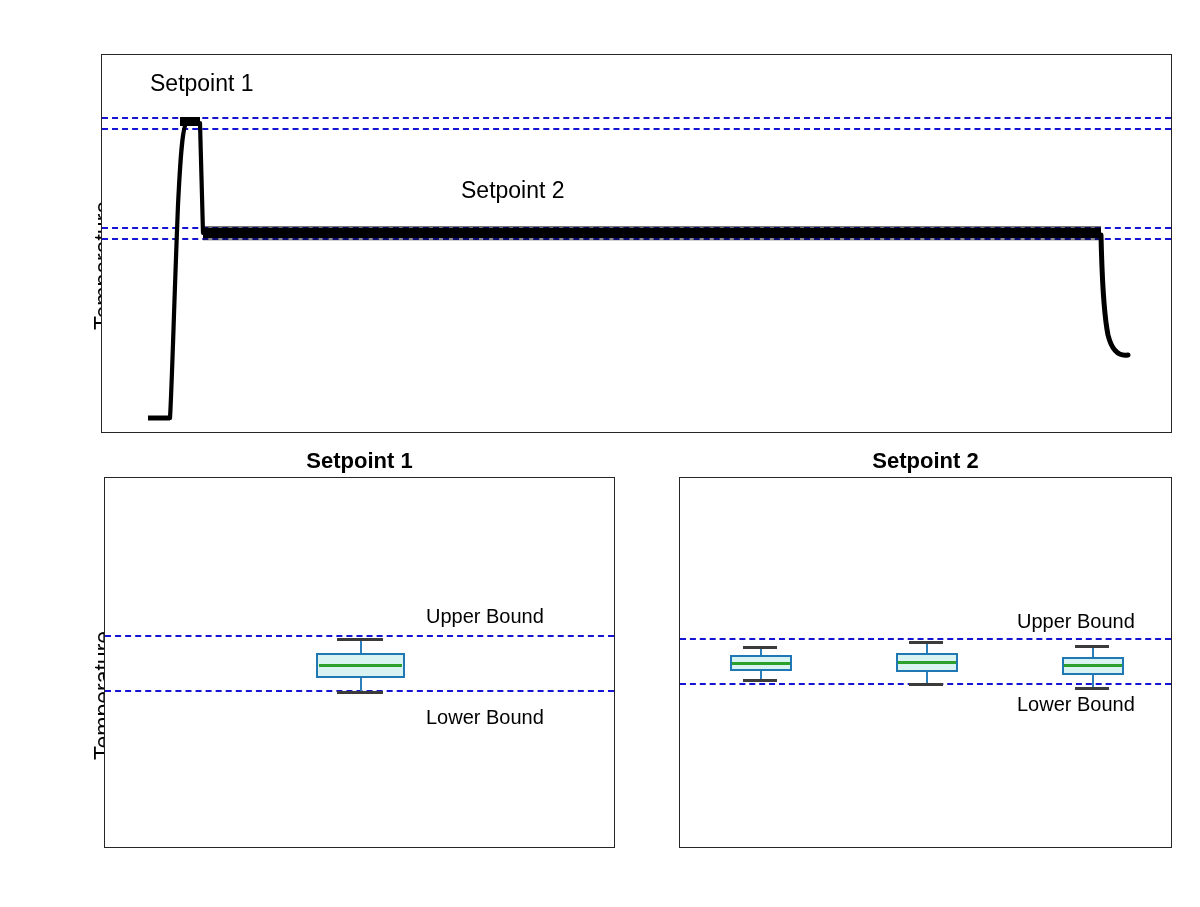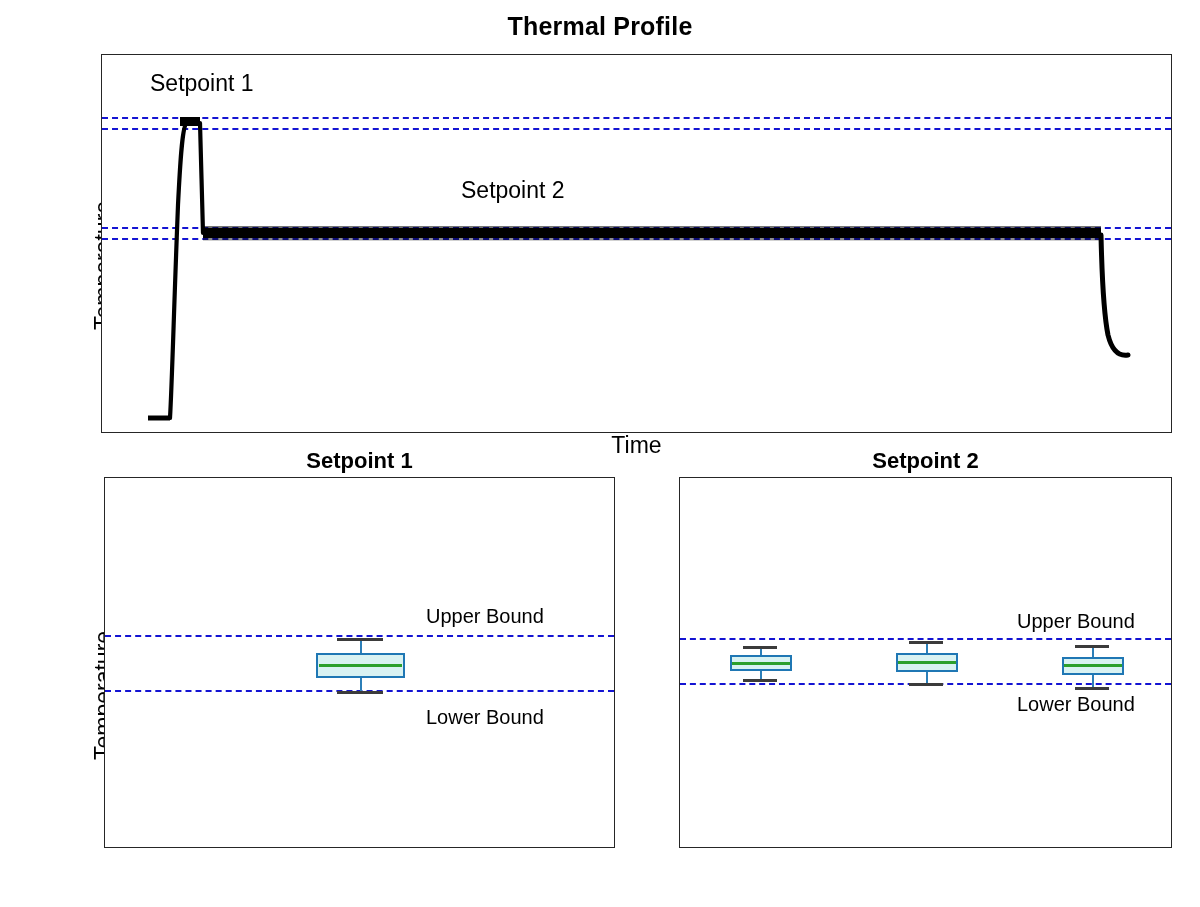--- a/index.html
+++ b/index.html
@@ -110,21 +110,20 @@
     position: absolute;
     height: 0;
     border-top: 3px solid #2ca02c;
   }
 </style>
 </head>
 <body>
 
 <div id="figure">
 
-  <div class="fig-title">Thermal Profile</div>
 
   <div class="axis-label-y" style="left: 90px; top: 330px;">Temperature</div>
 
   <div class="axes" id="main-axes" style="left: 101px; top: 54px; width: 1071px; height: 379px;">
 
     <div class="bound-line" style="top: 62px;"></div>
     <div class="bound-line" style="top: 73px;"></div>
     <div class="bound-line" style="top: 172px;"></div>
     <div class="bound-line" style="top: 183px;"></div>
 
@@ -142,21 +141,20 @@
       <rect x="101" y="171" width="898" height="2.4" fill="#000000" opacity="0.55"></rect>
       <rect x="101" y="183" width="898" height="2.4" fill="#000000" opacity="0.45"></rect>
 
       <path d="M 999,180 C 1000,225 1002,260 1006,280 C 1011,300 1020,301 1026,300" stroke="#000000" stroke-width="5" fill="none" stroke-linecap="round" stroke-linejoin="round"></path>
     </svg>
 
     <div class="bound-label" style="left: 48px; top: 16px; font-size: 23px;">Setpoint 1</div>
     <div class="bound-label" style="left: 359px; top: 123px; font-size: 23px;">Setpoint 2</div>
   </div>
 
-  <div class="axis-label-x" style="left: 101px; top: 432px; width: 1071px;">Time</div>
 
   <div class="sub-title" style="left: 104px; top: 448px; width: 511px;">Setpoint 1</div>
 
   <div class="axis-label-y" style="left: 90px; top: 760px;">Temperature</div>
 
   <div class="axes" id="left-axes" style="left: 104px; top: 477px; width: 511px; height: 371px;">
 
     <div class="bound-line" style="top: 157px;"></div>
     <div class="bound-line" style="top: 212px;"></div>
 

